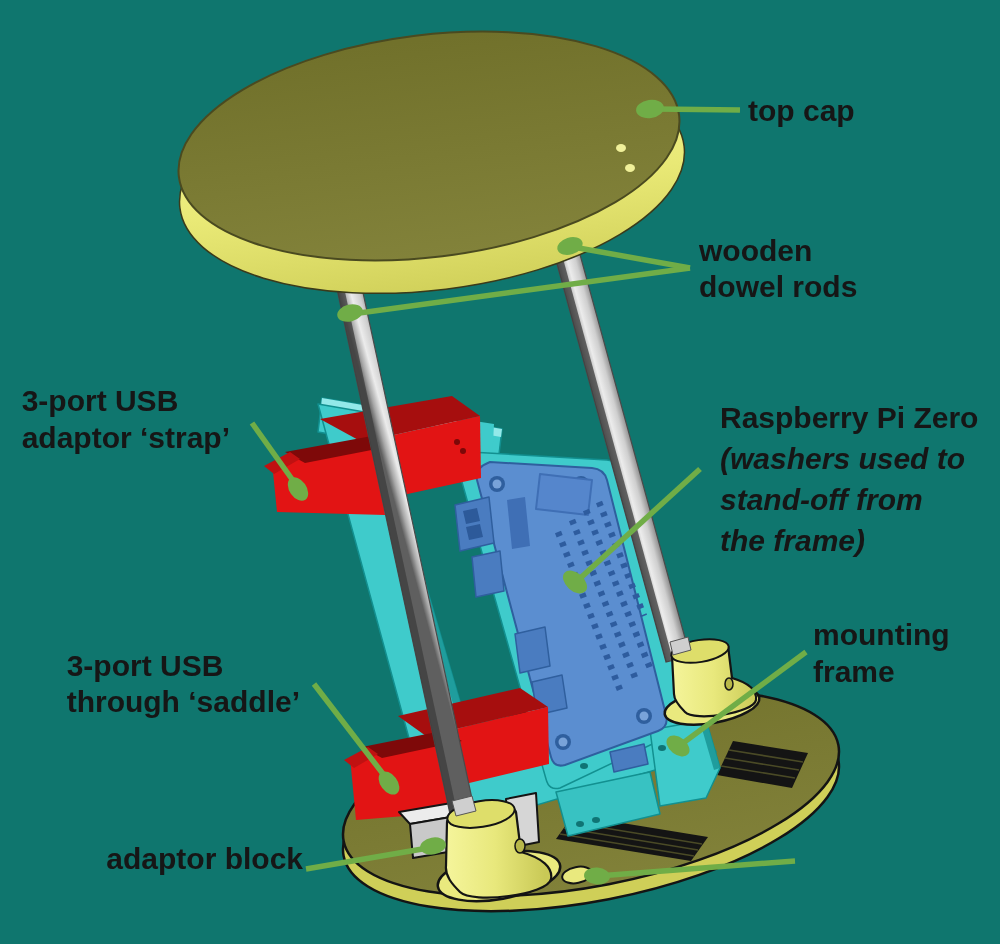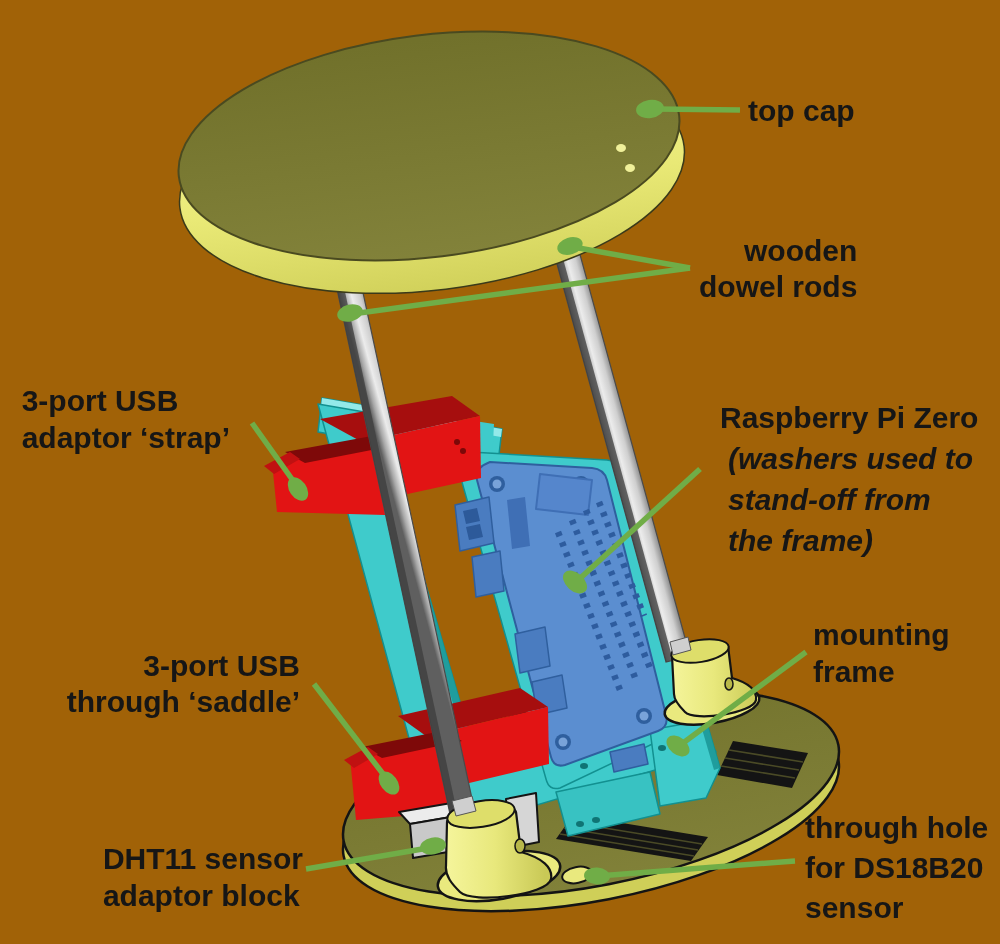--- a/index.html
+++ b/index.html
@@ -1,24 +1,24 @@
 <!DOCTYPE html>
 <html><head>
 <meta charset="utf-8">
 <style>
   html,body{margin:0;padding:0;background:#fff;}
-  #stage{position:relative;width:1000px;height:944px;background:#a16207;overflow:hidden;
+  #stage{position:relative;width:1000px;height:944px;background:#0f766e;overflow:hidden;
          font-family:"Liberation Sans", sans-serif;}
   #art{position:absolute;left:0;top:0;}
   .lbl{position:absolute;font-weight:bold;font-size:30px;color:#161616;line-height:37px;white-space:nowrap;}
   .lbl.rt{}
-  .lbl .it{font-style:italic;margin-left:8px;}
+  .lbl .it{font-style:italic;}
   .lh41{line-height:41px;}
   .lh40{line-height:40px;}
-  .lh36{line-height:36px;text-align:right;}
+  .lh36{line-height:36px;}
 </style>
 </head>
 <body>
 
 <div id="stage">
 
 <svg id="art" width="1000" height="944" viewBox="0 0 1000 944">
   <defs>
     <linearGradient id="capRim" x1="0" y1="60" x2="0" y2="300" gradientUnits="userSpaceOnUse">
       <stop offset="0" stop-color="#f6f69c"></stop>
@@ -246,23 +246,17 @@
   <div>mounting</div>
   <div>frame</div>
 </div>
 
 <div class="lbl rt lh36" style="right:700px;top:648px">
   <div>3-port USB</div>
   <div>through ‘saddle’</div>
 </div>
 
 <div class="lbl rt" style="right:697px;top:840px">
-  <div>DHT11 sensor</div>
   <div>adaptor block</div>
 </div>
 
-<div class="lbl lh40" style="left:805px;top:808px">
-  <div>through hole</div>
-  <div>for DS18B20</div>
-  <div>sensor</div>
-</div>
 
 </div>
 
 </body></html>

